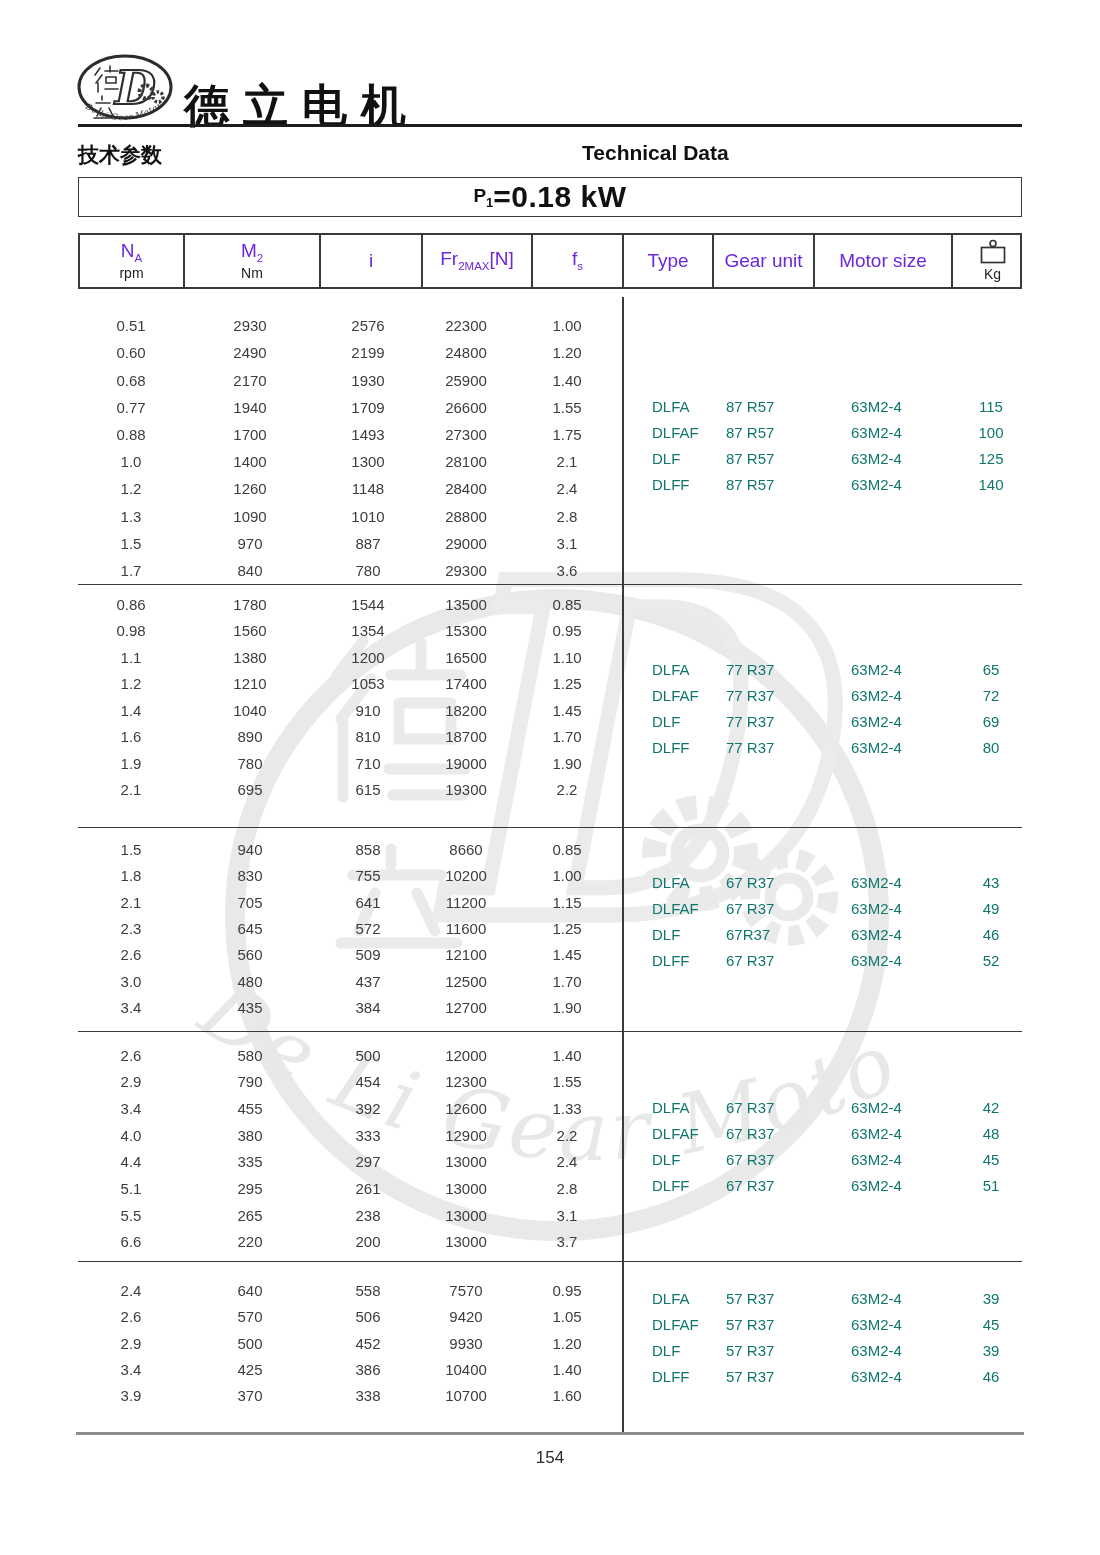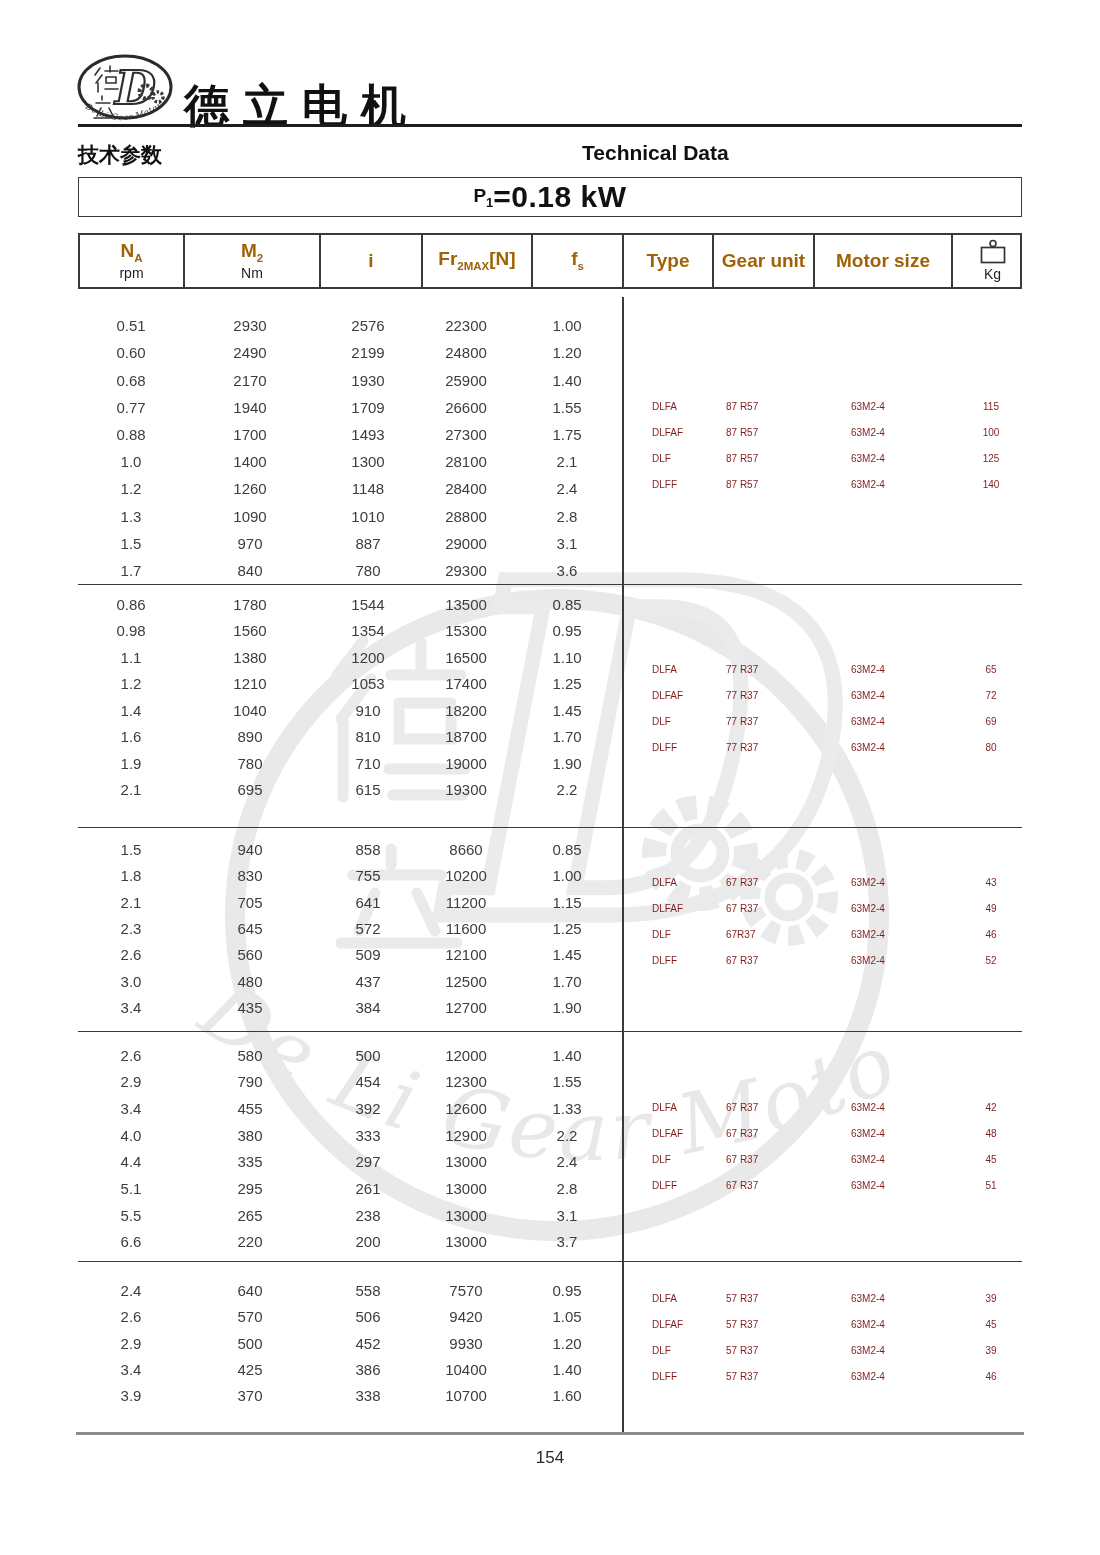--- a/index.html
+++ b/index.html
@@ -34,39 +34,39 @@
     position:absolute;left:78px;top:233px;width:944px;height:56px;z-index:1;
     border:2px solid #3a3a3a;box-sizing:border-box;background:transparent;
     display:grid;grid-template-columns:105px 136px 102px 110px 91px 90px 101px 138px 1fr;
   }
   .th{
     border-right:2px solid #3a3a3a;box-sizing:border-box;
     display:flex;flex-direction:column;align-items:center;justify-content:center;
     line-height:1.1;
   }
   .th:last-child{border-right:none;margin-left:12px;}
-  .th-main{font-size:19px;font-weight:bold;color:#a16207;}
+  .th-main{font-size:19px;font-weight:normal;color:#6d28d9;}
   .th-main sub{font-size:11.5px;}
   .th-unit{font-size:14px;color:#222;margin-top:1px;}
   .weight-icon{display:block;margin-bottom:0px;}
   
   .data-area{position:absolute;left:78px;top:292px;width:944px;height:1141px;z-index:1;}
   .v-divider{position:absolute;left:544px;top:5px;bottom:0;width:2px;background:#3a3a3a;}
   .block{position:relative;box-sizing:border-box;}
   .block.sep{border-bottom:1.5px solid #3a3a3a;}
   .left-rows{
     position:absolute;left:0;top:0;width:544px;height:100%;
     display:flex;flex-direction:column;box-sizing:border-box;
   }
   .data-row{flex:1;display:grid;grid-template-columns:106px 132px 104px 92px 110px;align-items:center;}
   .cell{text-align:center;font-size:15px;color:#3d3d3d;}
   .variants{position:absolute;left:574px;}
   .variant-row{
     height:26px;display:grid;grid-template-columns:74px 125px 109px 62px;
-    align-items:center;font-size:10px;color:#7f1d1d;
+    align-items:center;font-size:15px;color:#0f766e;
   }
   .variant-row .vc{text-align:left;}
   .variant-row .vc:last-child{text-align:center;}
   
   .footer-rule{position:absolute;left:76px;top:1432px;width:948px;height:3px;background:#8c8c8c;z-index:1;}
   .page-number{position:absolute;left:0;right:0;top:1448px;text-align:center;font-size:17px;color:#2b2b2b;z-index:1;}
   
   .watermark{position:absolute;left:195px;top:563px;width:720px;height:700px;z-index:0;}
 </style>
 </head>

